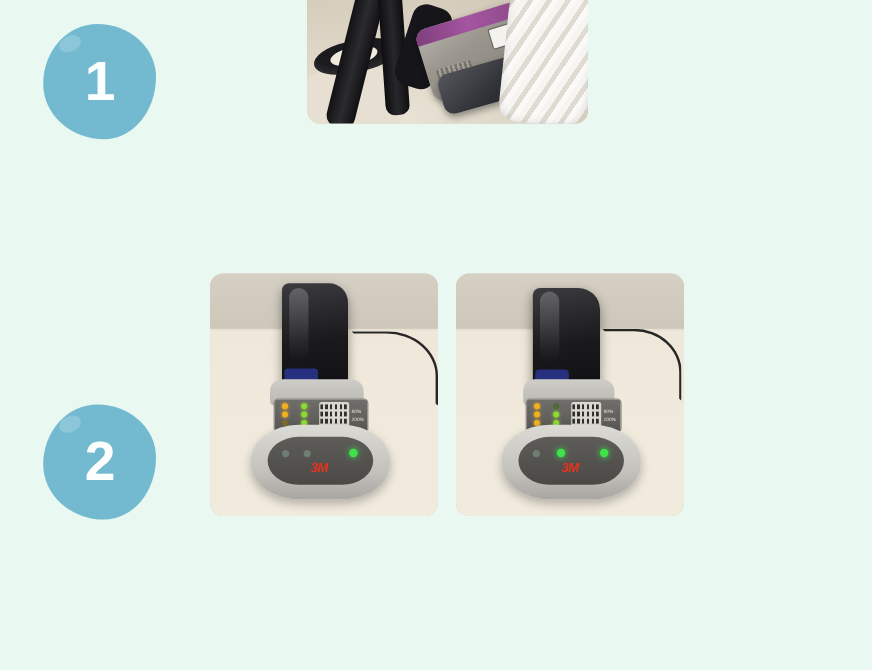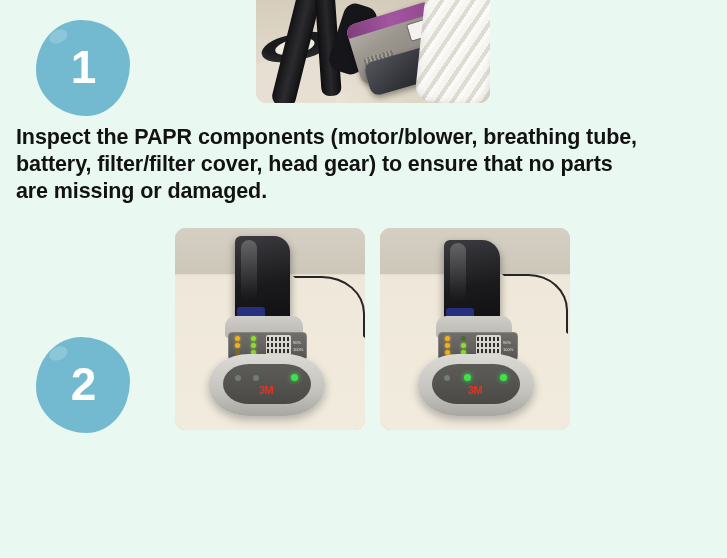--- a/index.html
+++ b/index.html
@@ -73,20 +73,21 @@
   }
   #text-1 { left: 16px; top: 124px; width: 700px; }
   #text-2 { left: 16px; top: 449px; width: 700px; }
 
   
   .photo {
     position: absolute;
     border-radius: 11px;
     overflow: hidden;
     background: #cfc6b6;
+    font-style: italic;
   }
   #photo-components { left: 256px; top: -2px; width: 234px; height: 105px; border-radius: 0 0 11px 11px; }
   #photo-cradle-a { left: 175px; top: 228px; width: 190px; height: 202px; }
   #photo-cradle-b { left: 380px; top: 228px; width: 190px; height: 202px; }
 
   
   .p1-bg {
     position: absolute; inset: 0;
     background:
       radial-gradient(ellipse at 20% 110%, #efe9dd 0%, #ded6c6 45%, #cdc3b1 100%);
@@ -304,23 +305,20 @@
     <div class="p1-tube"></div>
     <div class="p1-tube-cap"></div>
     <div class="p1-cover"></div>
   </div>
 
   <div class="badge" id="badge-1">
     <div class="blob"></div>
     <div class="num">1</div>
   </div>
 
-  <div class="steptext" id="text-1">Inspect the PAPR components (motor/blower, breathing tube,
-battery, filter/filter cover, head gear) to ensure that no parts
-are missing or damaged.</div>
 
   <div class="photo" id="photo-cradle-a">
     <div class="cr-bg"></div>
     <div class="cr-wall"></div>
     <div class="cr-cord" style="left:118px; top:48px; width:68px; height:58px;"></div>
     <div class="cr-battery" style="left:60px; top:8px; width:55px; height:88px; border-radius:6px 16px 4px 4px;"></div>
     <div class="cr-batt-window" style="left:62px; top:79px; width:28px; height:15px;"></div>
     <div class="cr-bodytop" style="left:50px; top:88px; width:78px; height:22px;"></div>
     <div class="cr-panel" style="left:53px; top:104px; width:77px; height:27px;">
       <div class="cr-led led-amber" style="left:6px;  top:3px;"></div>

